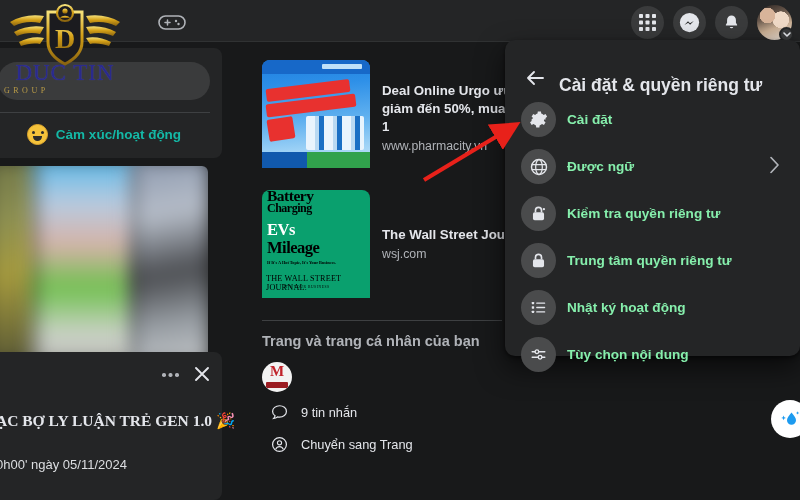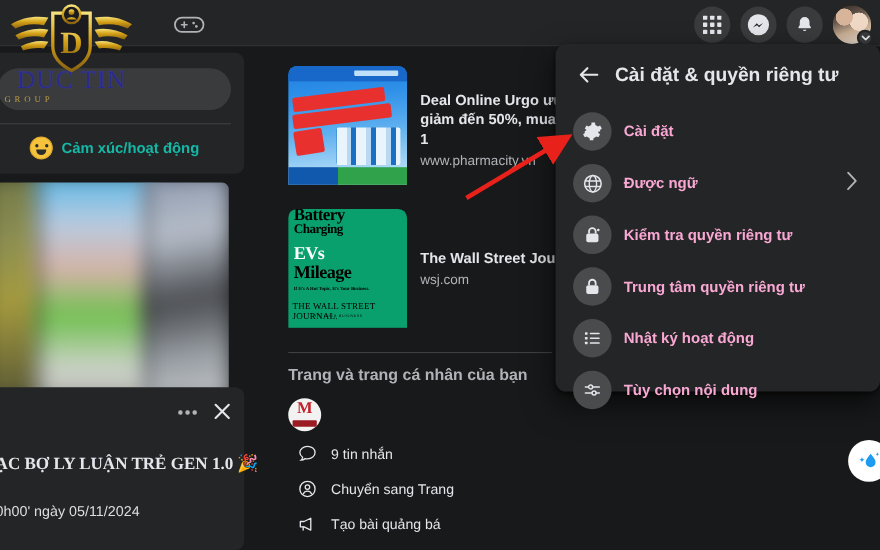--- a/index.html
+++ b/index.html
@@ -224,39 +224,39 @@
   .sub-lbl { color:#e4e6eb; font-size:12.8px; }
 
   
   .panel {
     position: absolute; left: 505px; top: 40px; width: 295px; height: 316px;
     background: #242526; border-radius: 10px;
     box-shadow: 0 12px 28px rgba(0,0,0,.6), 0 2px 4px rgba(0,0,0,.5);
     z-index: 20;
     padding: 0 8px;
   }
-  .panel-head { display:flex; align-items:center; height: 56px; padding-left: 4px; }
+  .panel-head { display:flex; align-items:flex-end; height: 56px; padding-left: 4px; }
   .back-btn {
     width: 36px; height: 36px; border-radius:50%;
     display:flex; align-items:center; justify-content:center; flex:none;
   }
   .panel-title {
     color:#e4e6eb; font-size:17.5px; font-weight:700; margin-left: 6px;
     white-space: nowrap;
   }
   .menu-item {
     display:flex; align-items:center; height: 47px;
     border-radius: 8px; padding: 0 8px; cursor: pointer; position: relative;
   }
   .mi-icon {
     width: 35px; height: 35px; border-radius:50%; background:#4a4b4c;
     display:flex; align-items:center; justify-content:center; flex:none;
   }
   .mi-label {
-    color:#f9a8d4; font-size:13.6px; font-weight:600; margin-left: 11px;
+    color:#86efac; font-size:13.6px; font-weight:600; margin-left: 11px;
     white-space: nowrap;
   }
   .mi-chev { position:absolute; right: 12px; top: 50%; transform: translateY(-50%); }
 
   
   .arrow-svg { position:absolute; left:0; top:0; width:800px; height:500px; z-index: 40; pointer-events:none; }
 
   
   .droplet {
     position: absolute; right: -9px; top: 400px;
@@ -433,27 +433,20 @@
 
     <div class="sub-row">
       <svg width="19" height="19" viewBox="0 0 22 22">
         <circle cx="11" cy="11" r="8" fill="none" stroke="#e4e6eb" stroke-width="1.4"></circle>
         <circle cx="11" cy="9" r="2.4" fill="none" stroke="#e4e6eb" stroke-width="1.3"></circle>
         <path d="M6.6 16.4c.9-2 2.5-3 4.4-3s3.5 1 4.4 3" fill="none" stroke="#e4e6eb" stroke-width="1.3"></path>
       </svg>
       <span class="sub-lbl">Chuyển sang Trang</span>
     </div>
 
-    <div class="sub-row">
-      <svg width="19" height="19" viewBox="0 0 22 22">
-        <path d="M3.5 8.2h4l7-3.4v12.4l-7-3.4h-4z" fill="none" stroke="#e4e6eb" stroke-width="1.4" stroke-linejoin="round"></path>
-        <path d="M6.5 13.8v3.4" stroke="#e4e6eb" stroke-width="1.4" stroke-linecap="round"></path>
-      </svg>
-      <span class="sub-lbl">Tạo bài quảng bá</span>
-    </div>
   </div>
 
   <div class="panel">
     <div class="panel-head">
       <div class="back-btn">
         <svg width="20" height="18" viewBox="0 0 20 18">
           <path d="M18 9H3M9 3L3 9l6 6" stroke="#e4e6eb" stroke-width="1.9" fill="none" stroke-linecap="round" stroke-linejoin="round"></path>
         </svg>
       </div>
       <div class="panel-title">Cài đặt &amp; quyền riêng tư</div>

